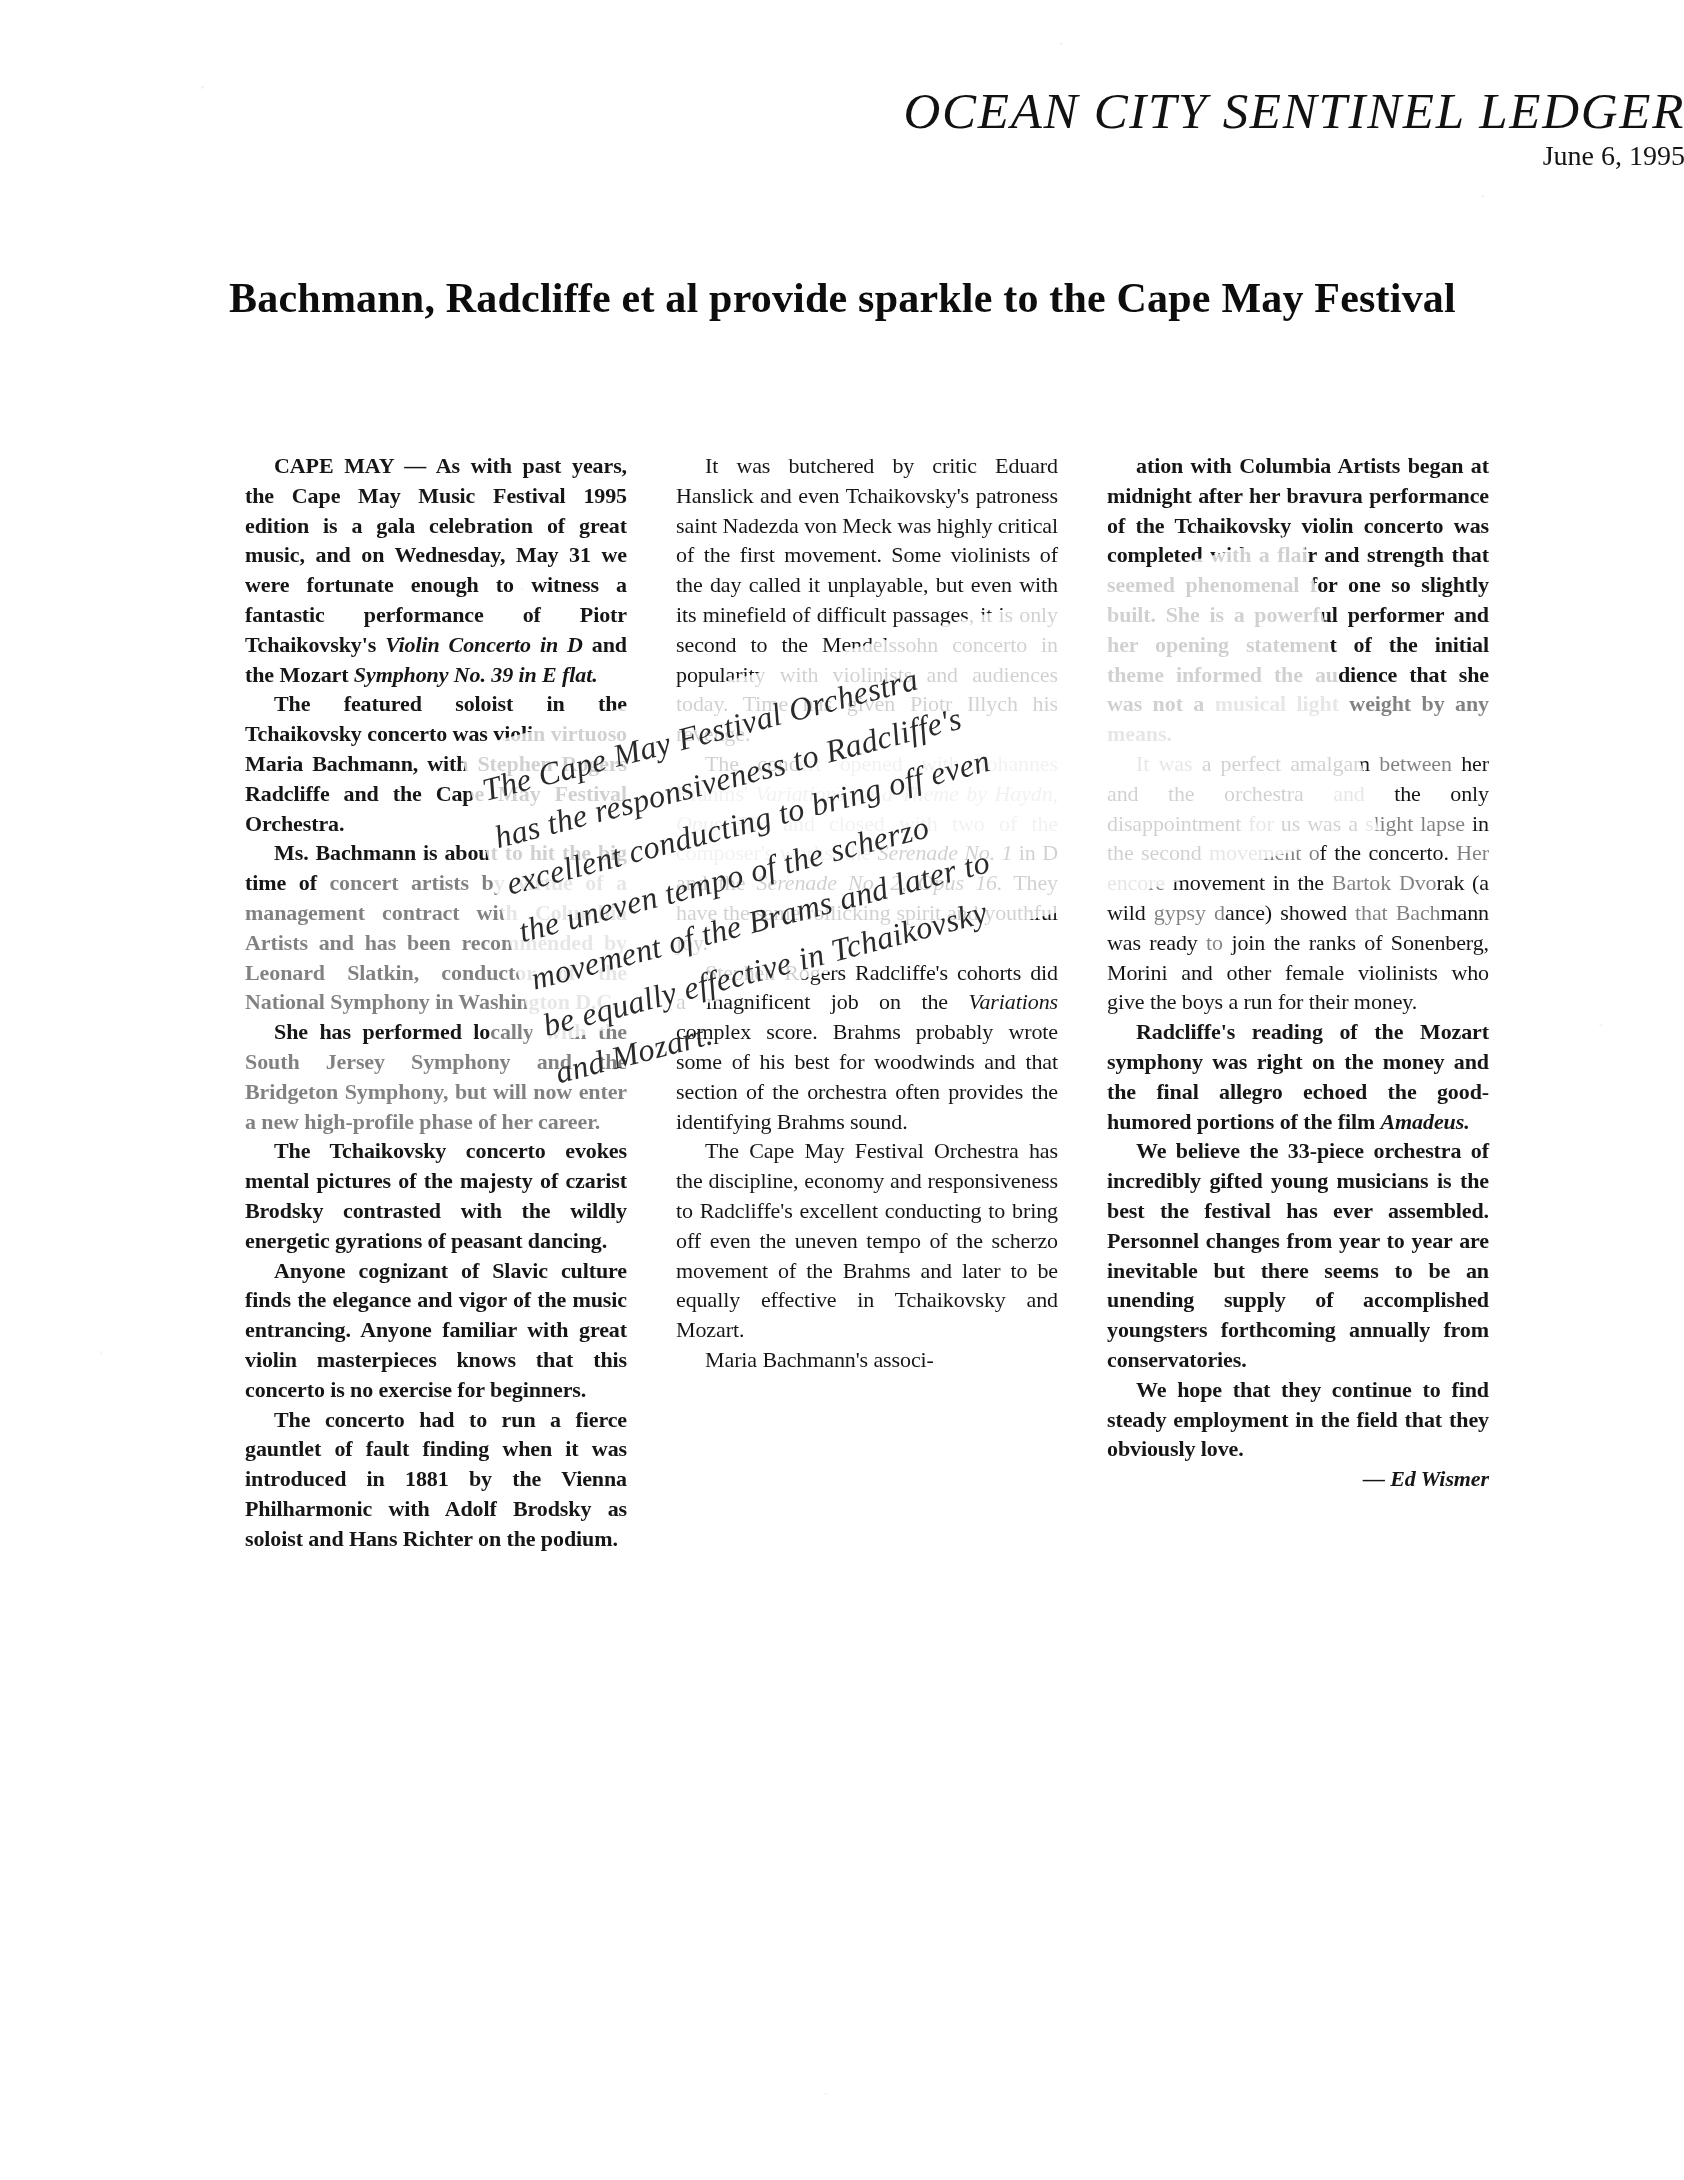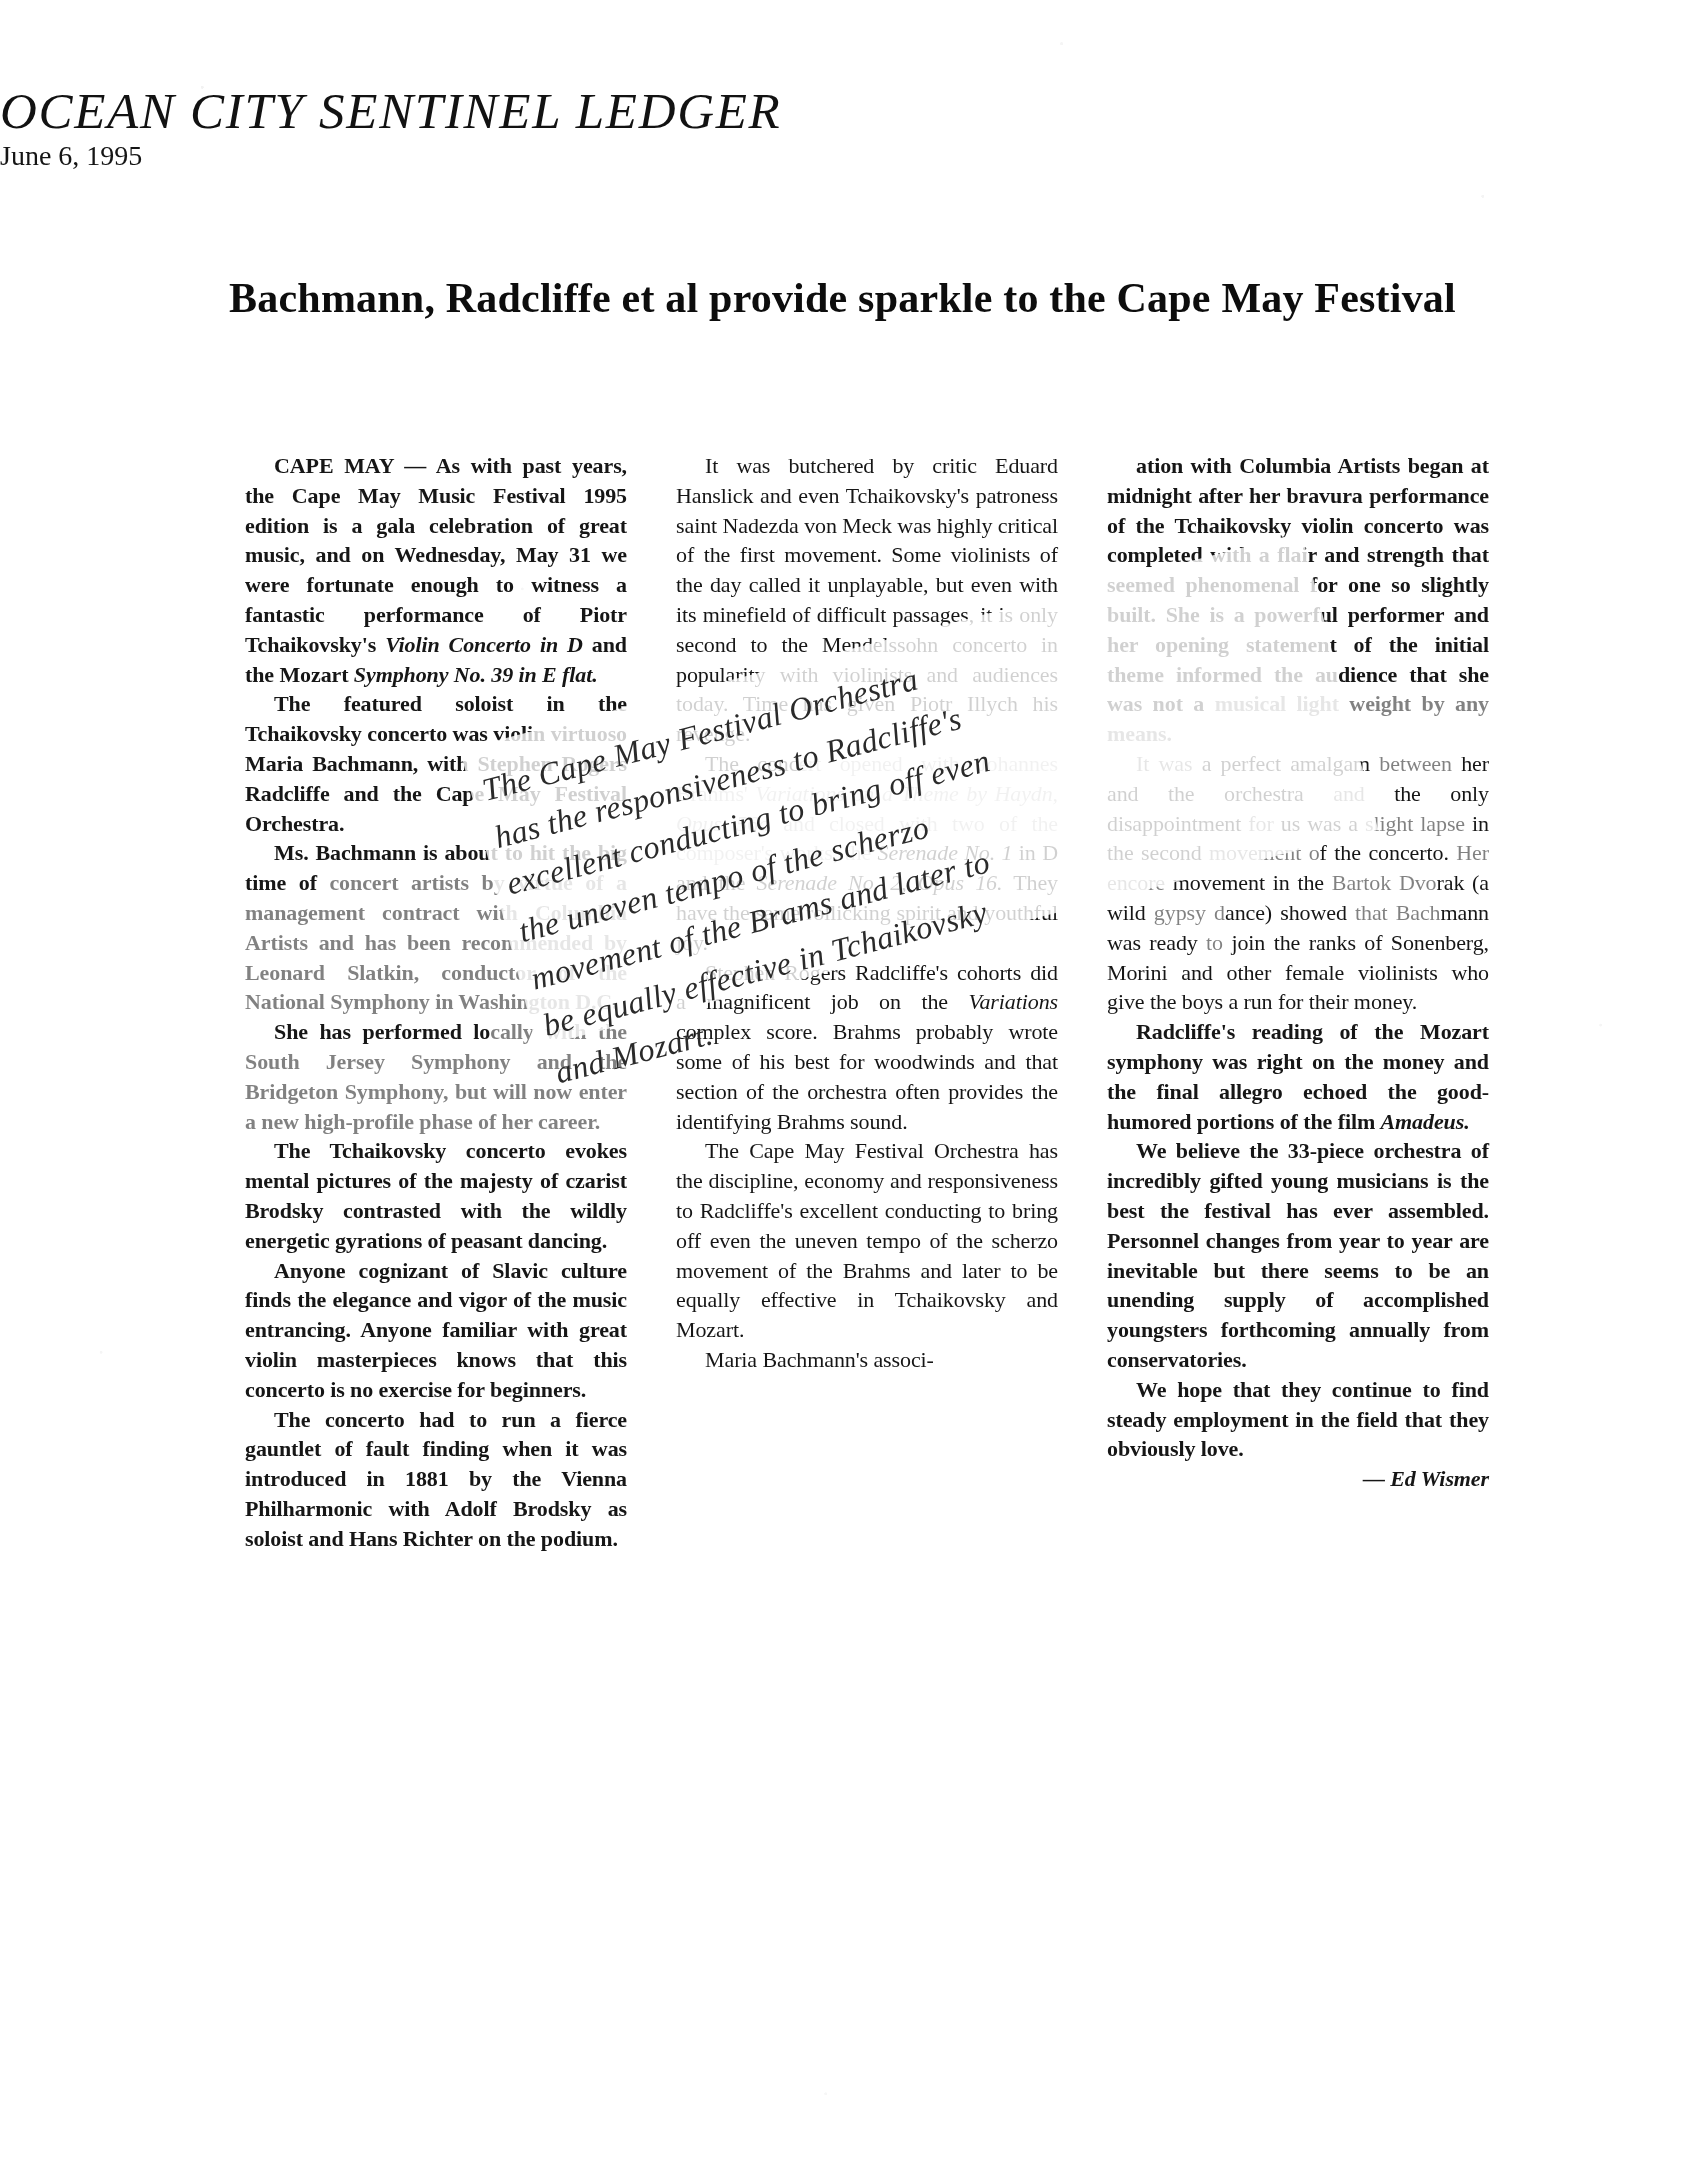--- a/index.html
+++ b/index.html
@@ -29,21 +29,21 @@
       radial-gradient(circle at 6% 62%, rgba(0,0,0,0.04) 0 1.2px, transparent 1.7px),
       radial-gradient(circle at 49% 96%, rgba(0,0,0,0.035) 0 1.1px, transparent 1.7px),
       #ffffff;
   }
 
   .masthead {
     position: absolute;
     top: 82px;
     left: 0;
     right: 0;
-    text-align: left;
+    text-align: right;
   }
   .masthead-title {
     font-family: "Liberation Serif", serif;
     font-style: italic;
     font-weight: 400;
     font-size: 51px;
     letter-spacing: 1.7px;
     color: #121212;
   }
   .masthead-date {

